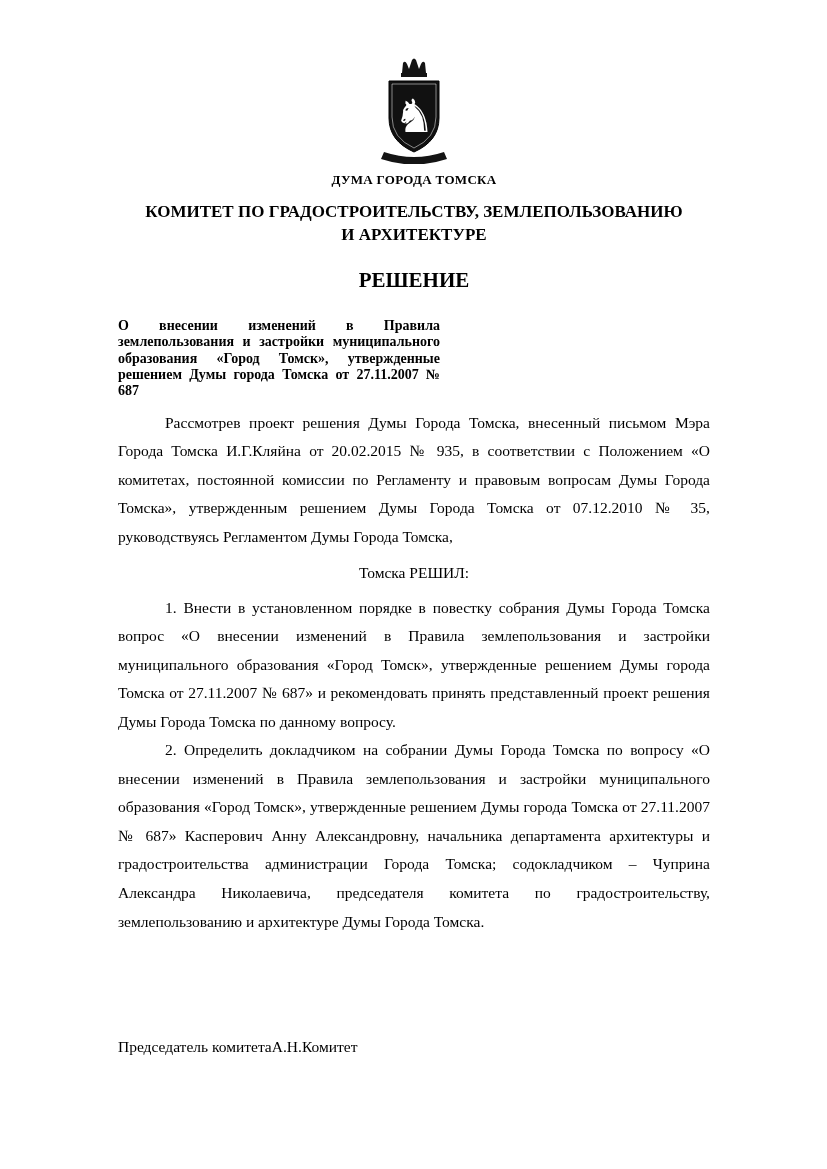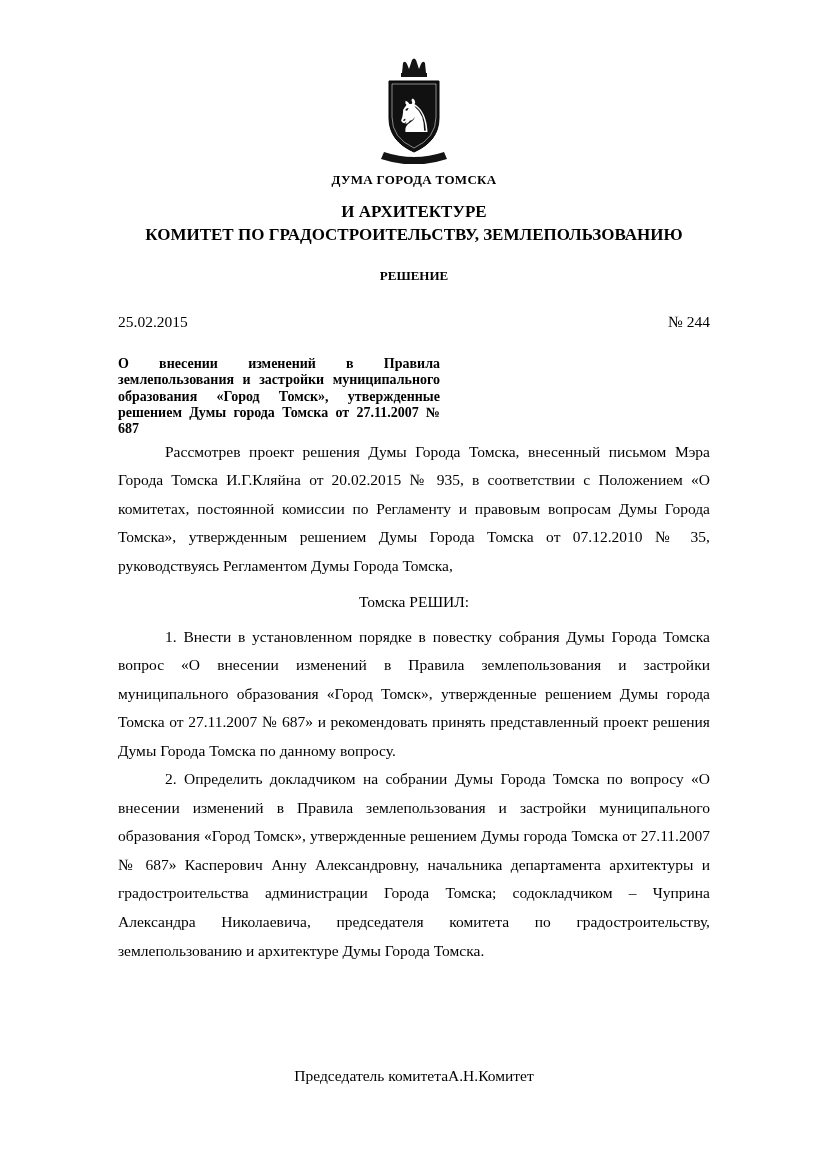--- a/index.html
+++ b/index.html
@@ -33,21 +33,21 @@
   .committee {
     text-align: center;
     font-weight: bold;
     font-size: 17px;
     line-height: 1.35;
     margin-top: 13px;
   }
   .doc-type {
     text-align: center;
     font-weight: bold;
-    font-size: 13px;
+    font-size: 21px;
     margin-top: 21px;
   }
   .meta-row {
     display: flex;
     justify-content: space-between;
     font-size: 15.5px;
     margin-top: 29px;
   }
   .subject {
     font-weight: bold;
@@ -58,30 +58,31 @@
     margin-top: 25px;
   }
   .body-par {
     font-size: 15.5px;
     line-height: 1.84;
     text-align: justify;
     text-indent: 47px;
     margin: 0;
   }
   .preamble {
+    margin-top: 9px;
   }
   .resolved {
     font-size: 15.5px;
     line-height: 1.84;
     text-align: center;
     margin: 8px 0 6px 0;
   }
   .signature-row {
     display: flex;
-    justify-content: center;
+    justify-content: flex-start;
     font-size: 15.5px;
     margin-top: 102px;
   }
 </style>
 </head>
 <body>
 
 <div class="page">
 
   <div class="emblem-wrap">
@@ -95,30 +96,26 @@
 
       <text x="40" y="76" font-size="46" text-anchor="middle" fill="#ffffff" font-family="DejaVu Sans, sans-serif">♞</text>
 
       <path d="M10 96 Q40 106 70 96 L73 103 Q40 114 7 103 Z" fill="#141414"></path>
     </svg>
   </div>
 
   <div class="org-title">ДУМА ГОРОДА ТОМСКА</div>
 
   <div class="committee">
+    <div>КОМИТЕТ ПО ГРАДОСТРОИТЕЛЬСТВУ, ЗЕМЛЕПОЛЬЗОВАНИЮ</div>
     <div>И АРХИТЕКТУРЕ</div>
-    <div>КОМИТЕТ ПО ГРАДОСТРОИТЕЛЬСТВУ, ЗЕМЛЕПОЛЬЗОВАНИЮ</div>
   </div>
 
   <div class="doc-type">РЕШЕНИЕ</div>
 
-  <div class="meta-row">
-    <span>25.02.2015</span>
-    <span>№ 244</span>
-  </div>
 
   <div class="subject">О внесении изменений в Правила землепользования и застройки муниципального образования «Город Томск», утвержденные решением Думы города Томска от 27.11.2007 № 687</div>
 
   <p class="body-par preamble">Рассмотрев проект решения Думы Города Томска, внесенный письмом Мэра Города Томска И.Г.Кляйна от 20.02.2015 № 935, в соответствии с Положением «О комитетах, постоянной комиссии по Регламенту и правовым вопросам Думы Города Томска», утвержденным решением Думы Города Томска от 07.12.2010 № 35, руководствуясь Регламентом Думы Города Томска,</p>
 
   <div class="resolved">Томска РЕШИЛ:</div>
 
   <p class="body-par">1.  Внести в установленном порядке в повестку собрания Думы Города Томска вопрос «О внесении изменений в Правила землепользования и застройки муниципального образования «Город Томск», утвержденные решением Думы города Томска от 27.11.2007 № 687» и рекомендовать принять представленный проект решения Думы Города Томска по данному вопросу.</p>
 
   <p class="body-par">2.  Определить докладчиком на собрании Думы Города Томска по вопросу «О внесении изменений в Правила землепользования и застройки муниципального образования «Город Томск», утвержденные решением Думы города Томска от 27.11.2007 № 687» Касперович Анну Александровну, начальника департамента архитектуры и градостроительства администрации Города Томска; содокладчиком – Чуприна Александра Николаевича, председателя комитета по градостроительству, землепользованию и архитектуре Думы Города Томска.</p>

